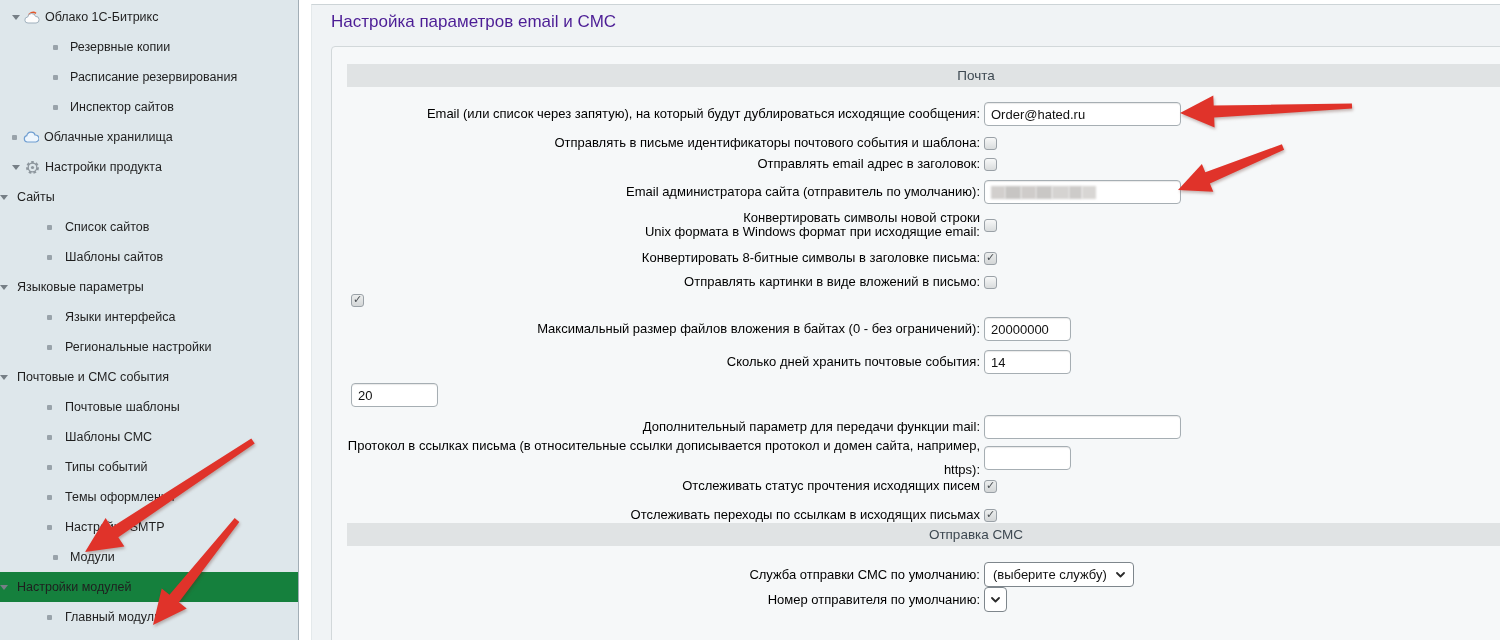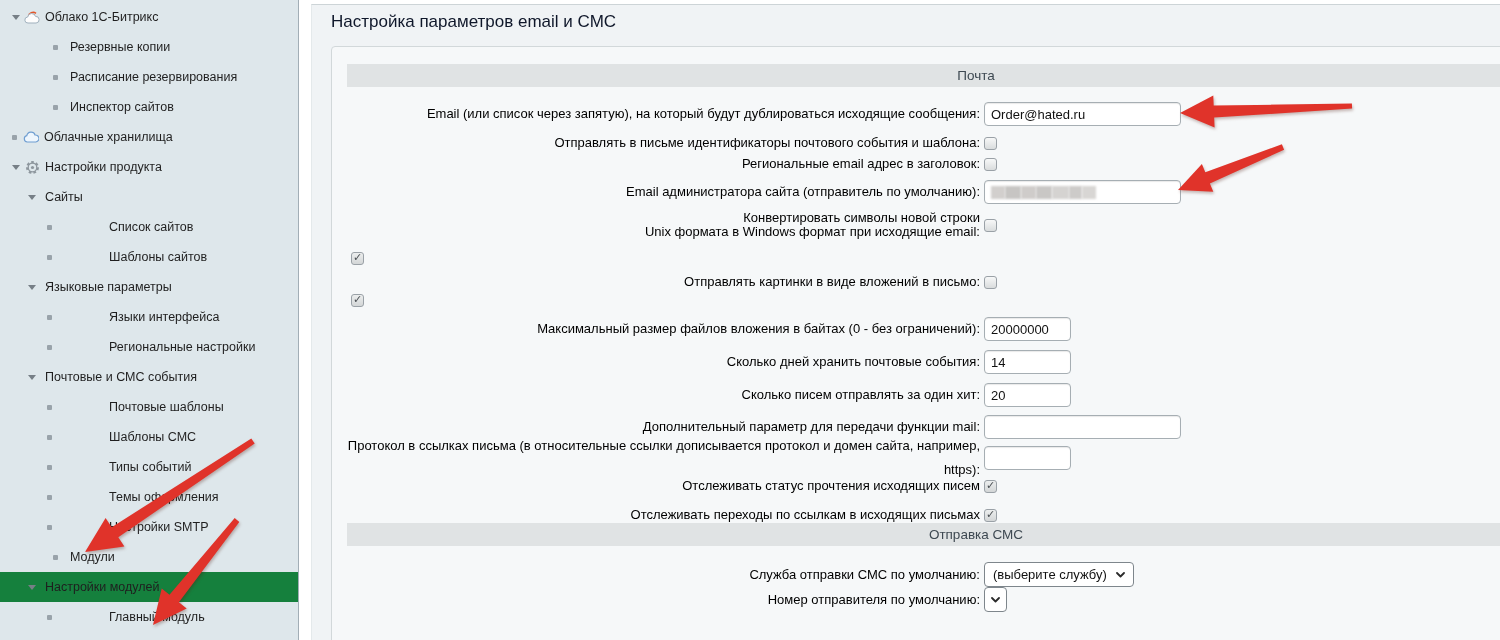--- a/index.html
+++ b/index.html
@@ -12,36 +12,36 @@
   
   .sidebar {
     position:absolute; left:0; top:0; width:299px; height:640px;
     background:#dee7eb; border-right:1px solid #a2aeb6;
     padding-top:2px; z-index:2;
   }
   .si { height:30px; display:flex; align-items:center; font-size:12.5px; color:#1f1f1f; cursor:pointer; }
   .si.hl { background:#15803d; }
   .si.l0  { padding-left:12px; }
   .si.l1  { padding-left:29px;margin-left:24px; }
-  .si.l1t { padding-left:28px; }
-  .si.l2  { padding-left:47px;gap:44px; }
+  .si.l1t { }
+  .si.l2  { padding-left:47px; }
   .tri { width:0; height:0; border-left:4px solid transparent; border-right:4px solid transparent;
          border-top:5px solid #767f86; margin-right:9px; flex:none; }
   .l0 .tri { margin-right:4px; }
   .dot { width:5px; height:5px; background:#99a3aa; border-radius:1px; margin-right:12px; flex:none; }
   .l0 .dot { margin-right:6px; }
   .l2 .dot { margin-right:13px; }
   .sicon { width:16px; height:15px; margin-right:5px; flex:none; display:flex; align-items:center; justify-content:center; }
   
   .main { position:absolute; left:299px; top:0; right:0; bottom:0; background:#fff; }
   .main-surface {
     position:absolute; left:12px; top:4px; right:0; bottom:0;
     background:#f0f3f5; border-top:1px solid #cdd4d7; border-left:1px solid #e4e9eb;
   }
-  .page-title { position:absolute; left:19px; top:7px; font-size:17px; font-weight:400; color:#0f172a; }
+  .page-title { position:absolute; left:19px; top:7px; font-size:17px; font-weight:400; color:#4c1d95; }
   .form-box {
     position:absolute; left:19px; top:41px; width:1290px; height:620px;
     background:#f6f8f9; border:1px solid #d2d8da; border-radius:4px;
     padding-top:17px;
   }
   .band {
     height:23px; line-height:23px; margin:0 15px 15px 15px;
     background:#e0e3e4; text-align:center;
     font-size:13.5px; color:#3e4952;
   }
@@ -218,21 +218,21 @@
               <input type="text" class="inp wide" value="Order@hated.ru" style="">
             </div>
           </div>
           <div class="frow checkbox">
             <div class="flabel">Отправлять в письме идентификаторы почтового события и шаблона:</div>
             <div class="fctl">
               <span class="cb"></span>
             </div>
           </div>
           <div class="frow checkbox">
-            <div class="flabel">Региональные email адрес в заголовок:</div>
+            <div class="flabel">Отправлять email адрес в заголовок:</div>
             <div class="fctl">
               <span class="cb"></span>
             </div>
           </div>
           <div class="frow input">
             <div class="flabel">Email администратора сайта (отправитель по умолчанию):</div>
             <div class="fctl">
               <div class="inp wide masked">
                 <span class="mblock" style="width: 14px; background: rgb(210, 207, 205);"></span>
                 <span class="mblock" style="width: 16px; background: rgb(199, 197, 195);"></span>
@@ -244,20 +244,21 @@
               </div>
             </div>
           </div>
           <div class="frow checkbox twoline">
             <div class="flabel"><span>Конвертировать символы новой строки</span><br><span>Unix формата в Windows формат при исходящие email:</span></div>
             <div class="fctl">
               <span class="cb"></span>
             </div>
           </div>
           <div class="frow checkbox">
+            <div class="flabel">Конвертировать 8-битные символы в заголовке письма:</div>
             <div class="fctl">
               <span class="cb checked"></span>
             </div>
           </div>
           <div class="frow checkbox">
             <div class="flabel">Отправлять картинки в виде вложений в письмо:</div>
             <div class="fctl">
               <span class="cb"></span>
             </div>
           </div>
@@ -272,21 +273,20 @@
               <input type="text" class="inp small" value="20000000" style="">
             </div>
           </div>
           <div class="frow input">
             <div class="flabel">Сколько дней хранить почтовые события:</div>
             <div class="fctl">
               <input type="text" class="inp small" value="14" style="">
             </div>
           </div>
           <div class="frow input">
-            <div class="flabel">Сколько писем отправлять за один хит:</div>
             <div class="fctl">
               <input type="text" class="inp small" value="20" style="">
             </div>
           </div>
           <div class="frow input">
             <div class="flabel">Дополнительный параметр для передачи функции mail:</div>
             <div class="fctl">
               <input type="text" class="inp wide" value="" style="">
             </div>
           </div>

